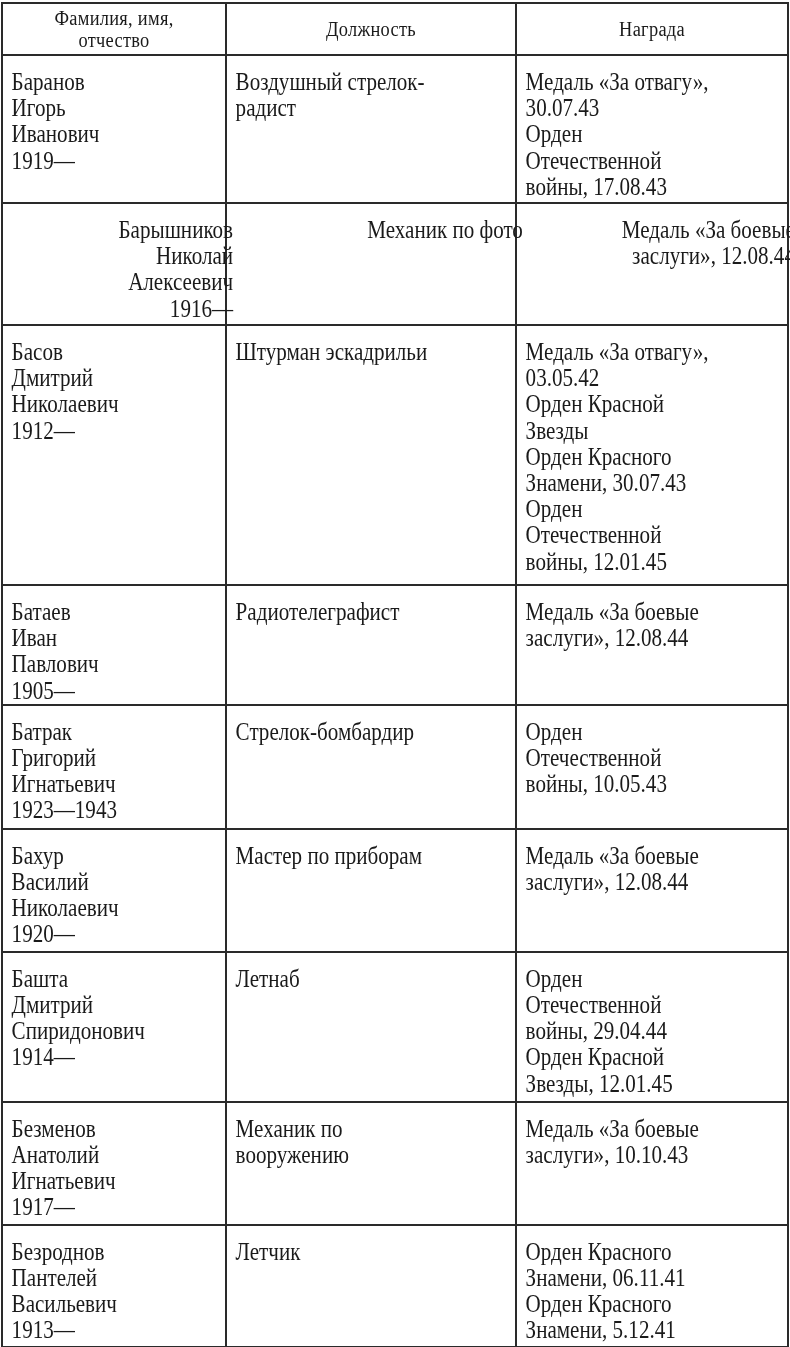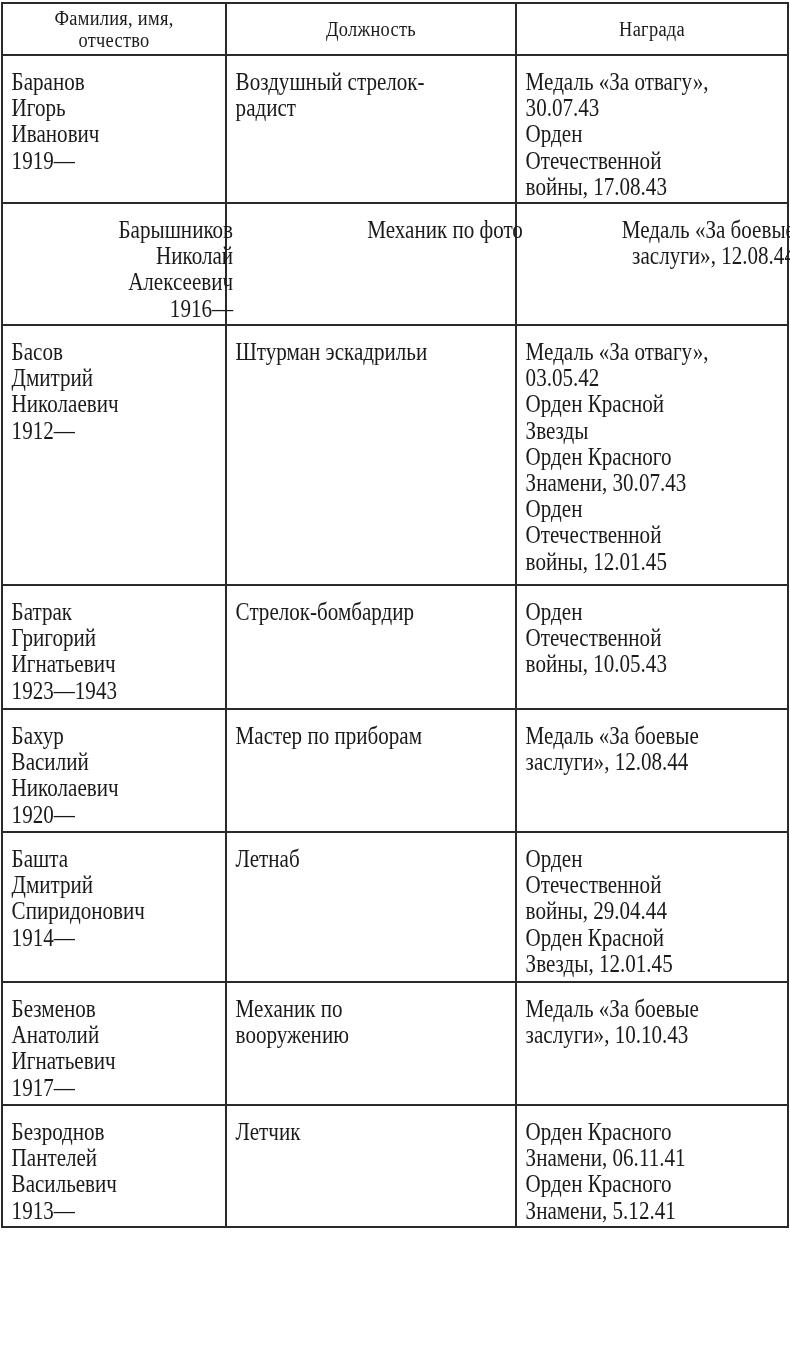--- a/index.html
+++ b/index.html
@@ -147,20 +147,41 @@
               <span class="line">Орден Красной</span>
               <span class="line">Звезды</span>
               <span class="line">Орден Красного</span>
               <span class="line">Знамени, 30.07.43</span>
               <span class="line">Орден</span>
               <span class="line">Отечественной</span>
               <span class="line">войны, 12.01.45</span>
             </div>
           </td>
         </tr>
+        <tr class="r4">
+          <td>
+            <div class="cell">
+              <span class="line">Батаев</span>
+              <span class="line">Иван</span>
+              <span class="line">Павлович</span>
+              <span class="line">1905—</span>
+            </div>
+          </td>
+          <td>
+            <div class="cell">
+              <span class="line">Радиотелеграфист</span>
+            </div>
+          </td>
+          <td>
+            <div class="cell">
+              <span class="line">Медаль «За боевые</span>
+              <span class="line">заслуги», 12.08.44</span>
+            </div>
+          </td>
+        </tr>
         <tr class="r5">
           <td>
             <div class="cell">
               <span class="line">Батрак</span>
               <span class="line">Григорий</span>
               <span class="line">Игнатьевич</span>
               <span class="line">1923—1943</span>
             </div>
           </td>
           <td>

